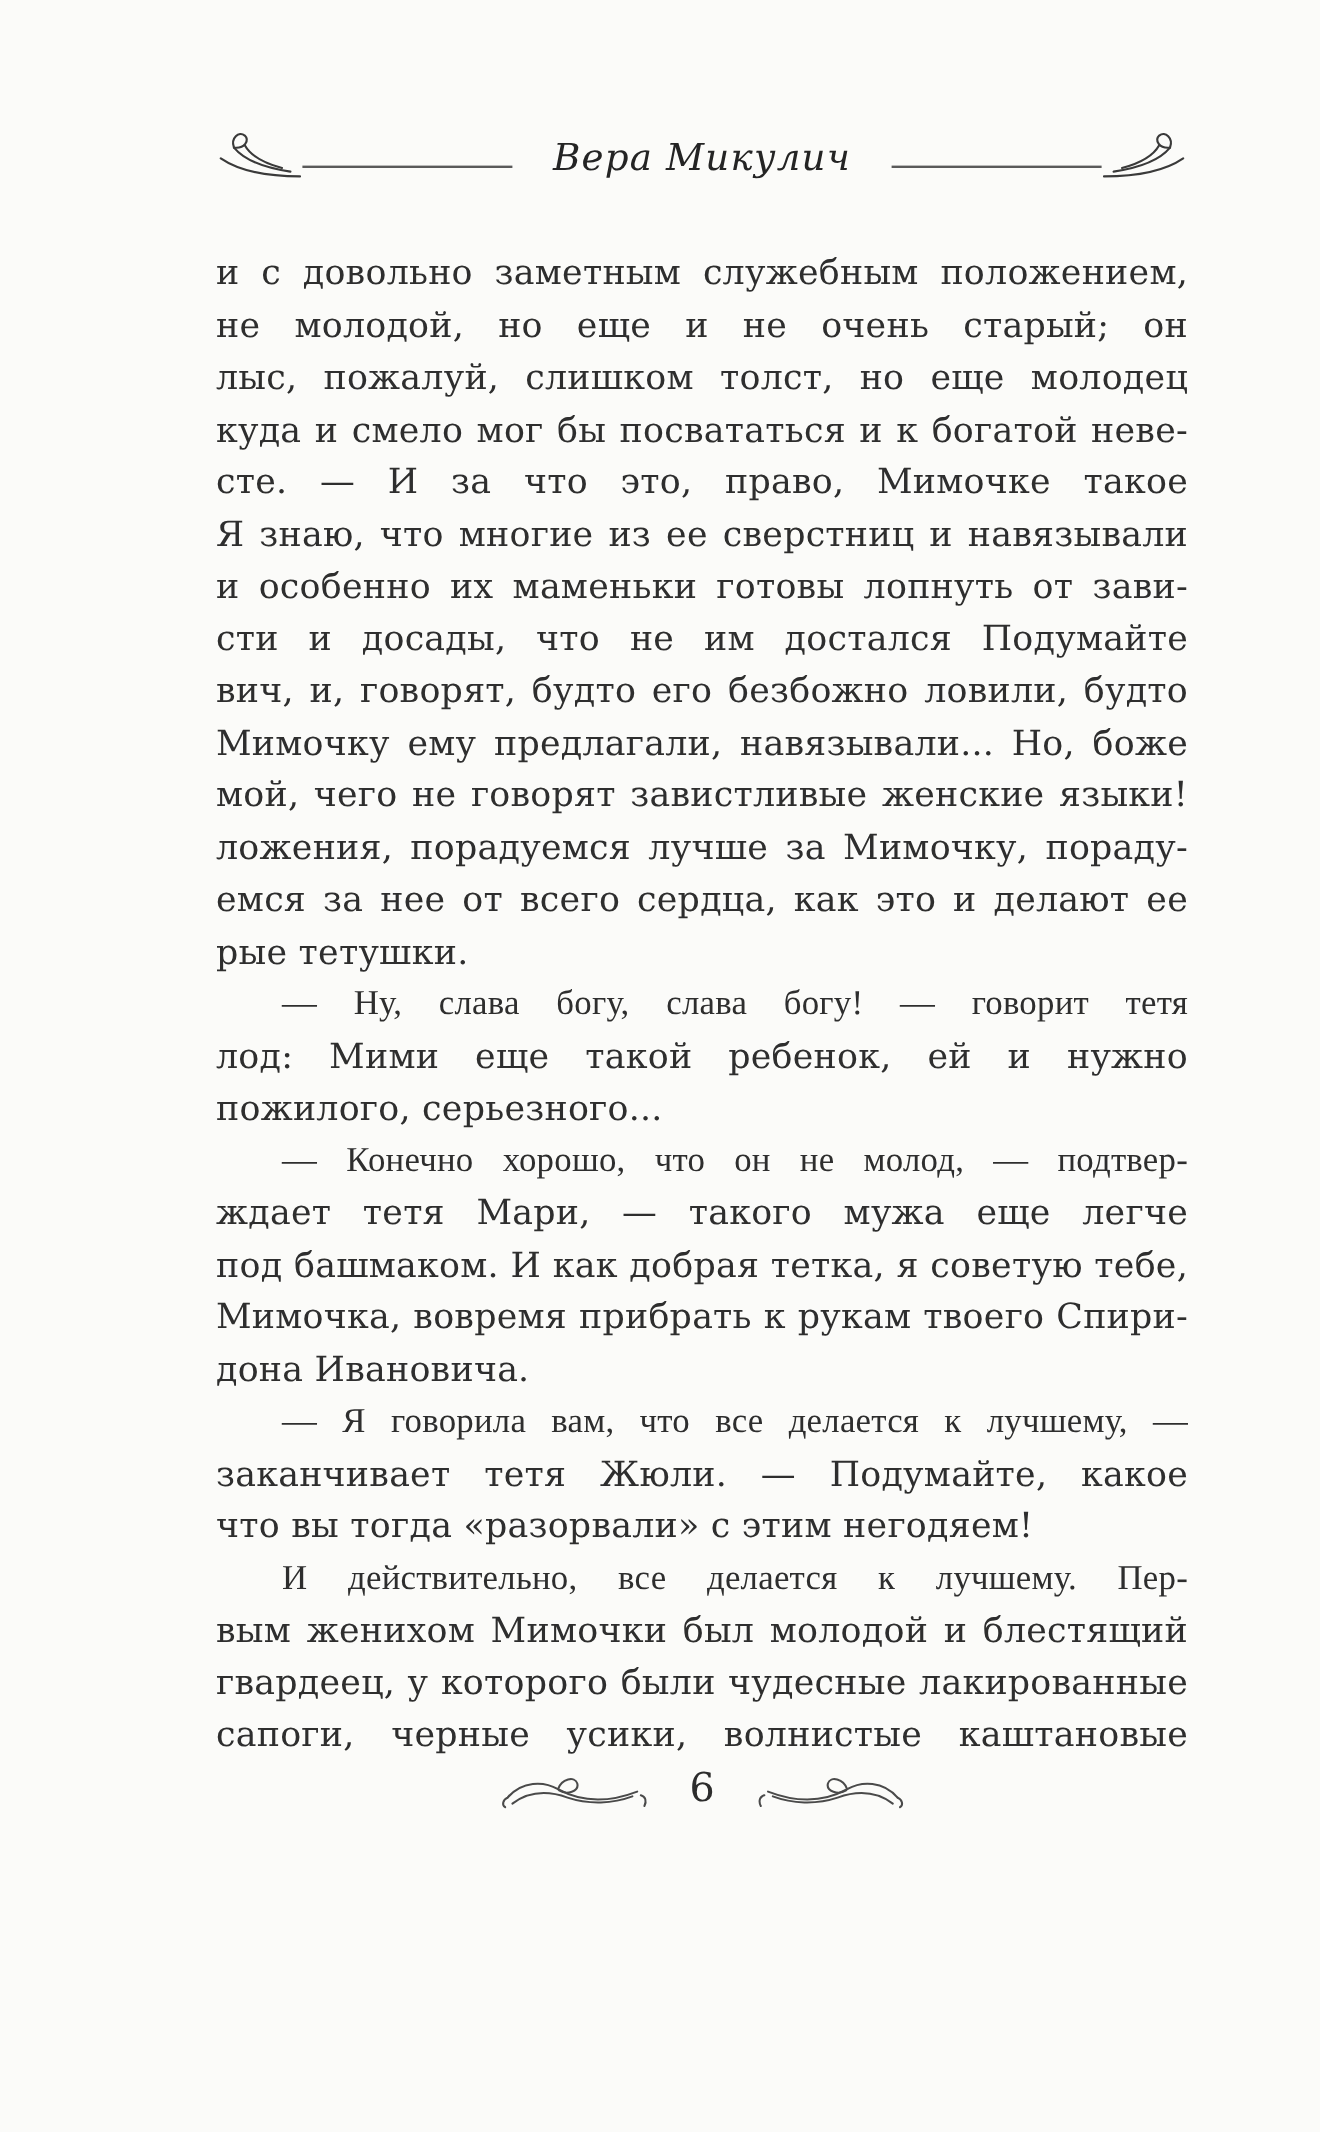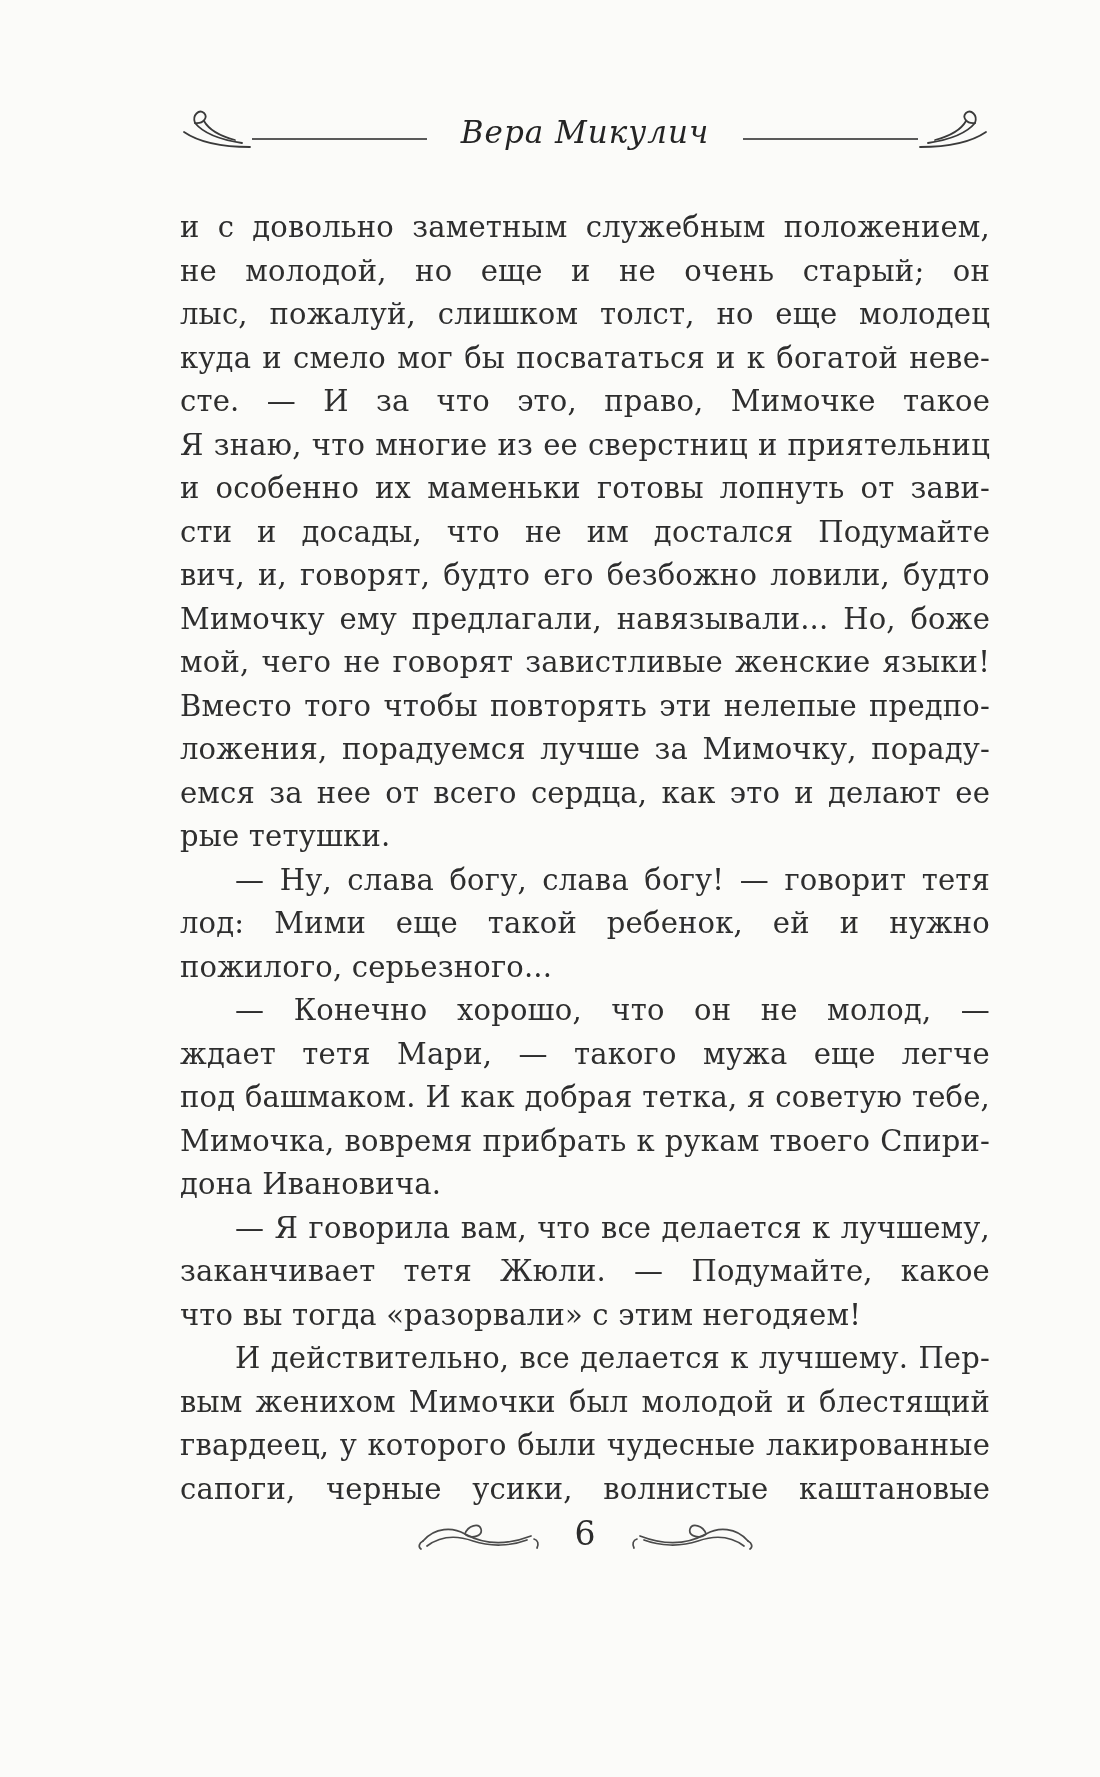--- a/index.html
+++ b/index.html
@@ -51,21 +51,21 @@
     line-height: 43.5px;
     height: 43.5px;
     letter-spacing: 0.2px;
     text-align: left;
     overflow: hidden;
   }
   .line.just {
     text-align: justify;
     text-align-last: justify;
   }
-  .line.indent { text-indent: 55px; }
+  .line.indent { text-indent: 55px; font-family: Liberation Serif, serif; }
   
   .page-footer {
     margin-top: 10px;
     display: flex;
     align-items: center;
     justify-content: center;
     gap: 34px;
     color: #3a3a3a;
   }
   .pagenum {
@@ -103,27 +103,26 @@
       </svg>
     </span>
   </header>
 
   <main class="text-block">
       <div class="line just">и с довольно заметным служебным положением, уже</div>
       <div class="line just">не молодой, но еще и не очень старый; он некрасив,</div>
       <div class="line just">лыс, пожалуй, слишком толст, но еще молодец хоть</div>
       <div class="line just">куда и смело мог бы посвататься и к богатой неве-</div>
       <div class="line just">сте. — И за что это, право, Мимочке такое женихом!</div>
-      <div class="line just">Я знаю, что многие из ее сверстниц и приятельниц</div>
+      <div class="line just">Я знаю, что многие из ее сверстниц и навязывали</div>
       <div class="line just">и особенно их маменьки готовы лопнуть от зави-</div>
       <div class="line just">сти и досады, что не им достался Подумайте Ивано-</div>
       <div class="line just">вич, и, говорят, будто его безбожно ловили, будто</div>
       <div class="line just">Мимочку ему предлагали, навязывали... Но, боже</div>
       <div class="line just">мой, чего не говорят завистливые женские языки!</div>
-      <div class="line just">Вместо того чтобы повторять эти нелепые предпо-</div>
       <div class="line just">ложения, порадуемся лучше за Мимочку, пораду-</div>
       <div class="line just">емся за нее от всего сердца, как это и делают ее доб-</div>
       <div class="line">рые тетушки.</div>
       <div class="line just indent">— Ну, слава богу, слава богу! — говорит тетя</div>
       <div class="line just">лод: Мими еще такой ребенок, ей и нужно человека</div>
       <div class="line">пожилого, серьезного...</div>
       <div class="line just indent">— Конечно хорошо, что он не молод, — подтвер-</div>
       <div class="line just">ждает тетя Мари, — такого мужа еще легче держать</div>
       <div class="line just">под башмаком. И как добрая тетка, я советую тебе,</div>
       <div class="line just">Мимочка, вовремя прибрать к рукам твоего Спири-</div>

